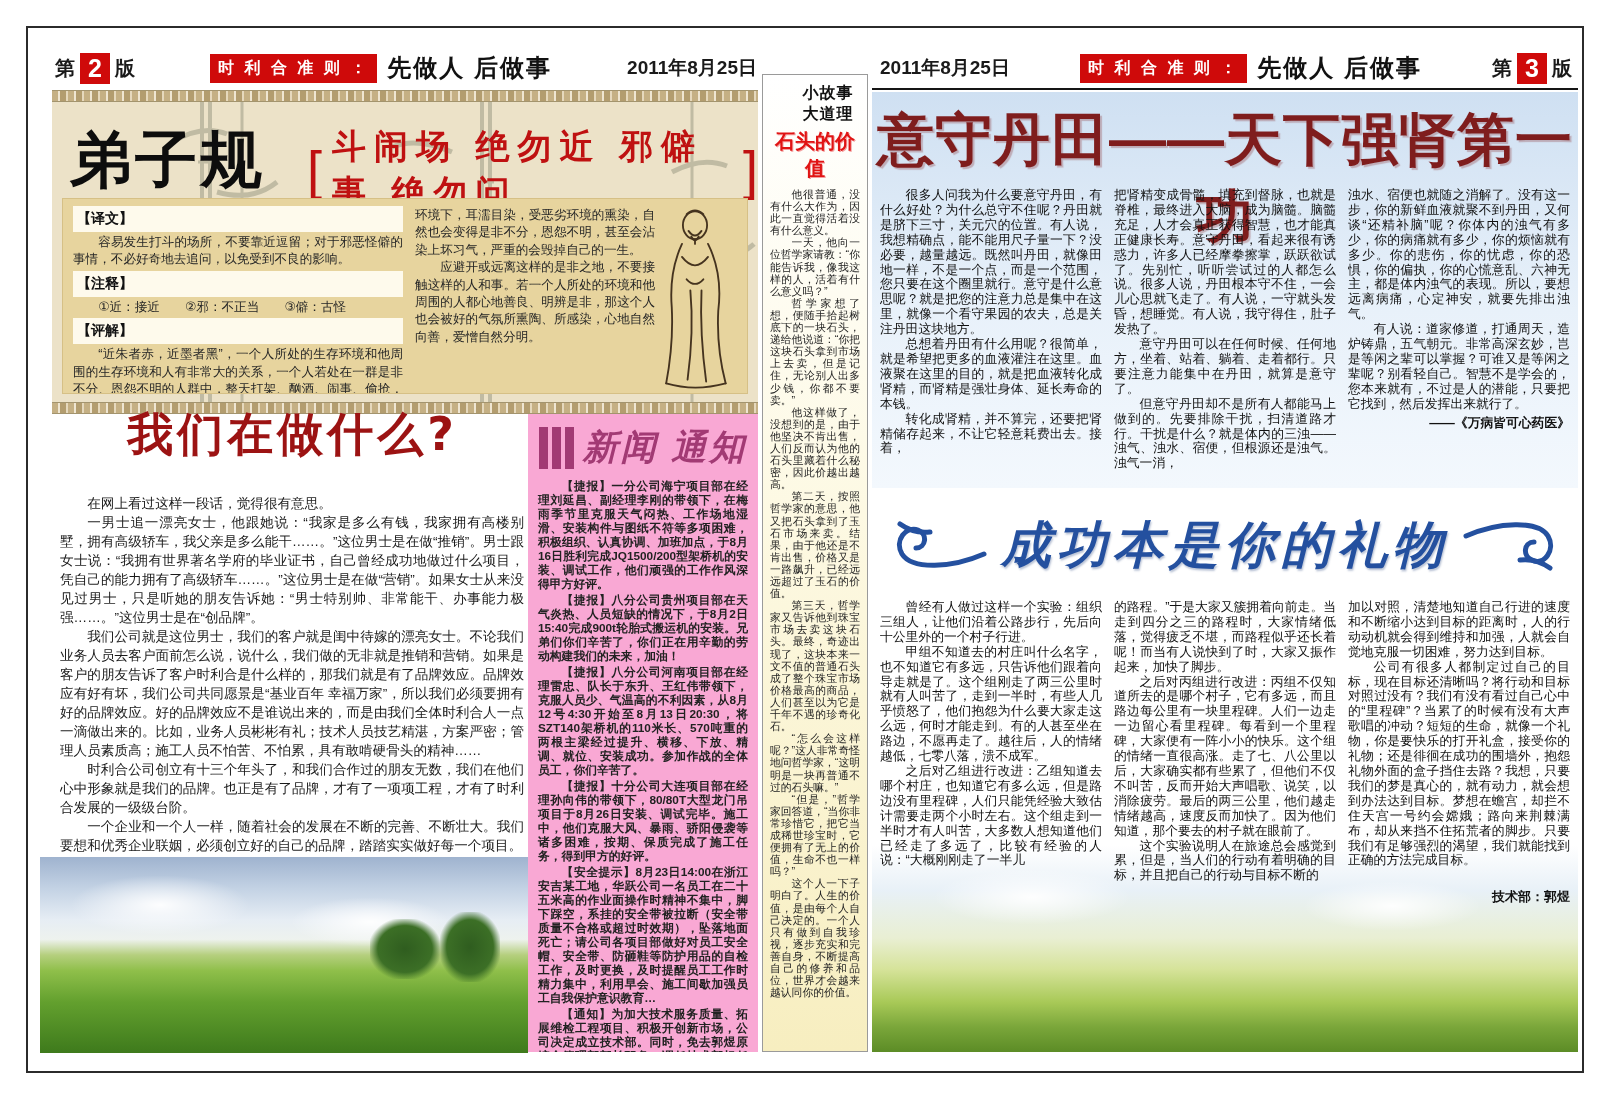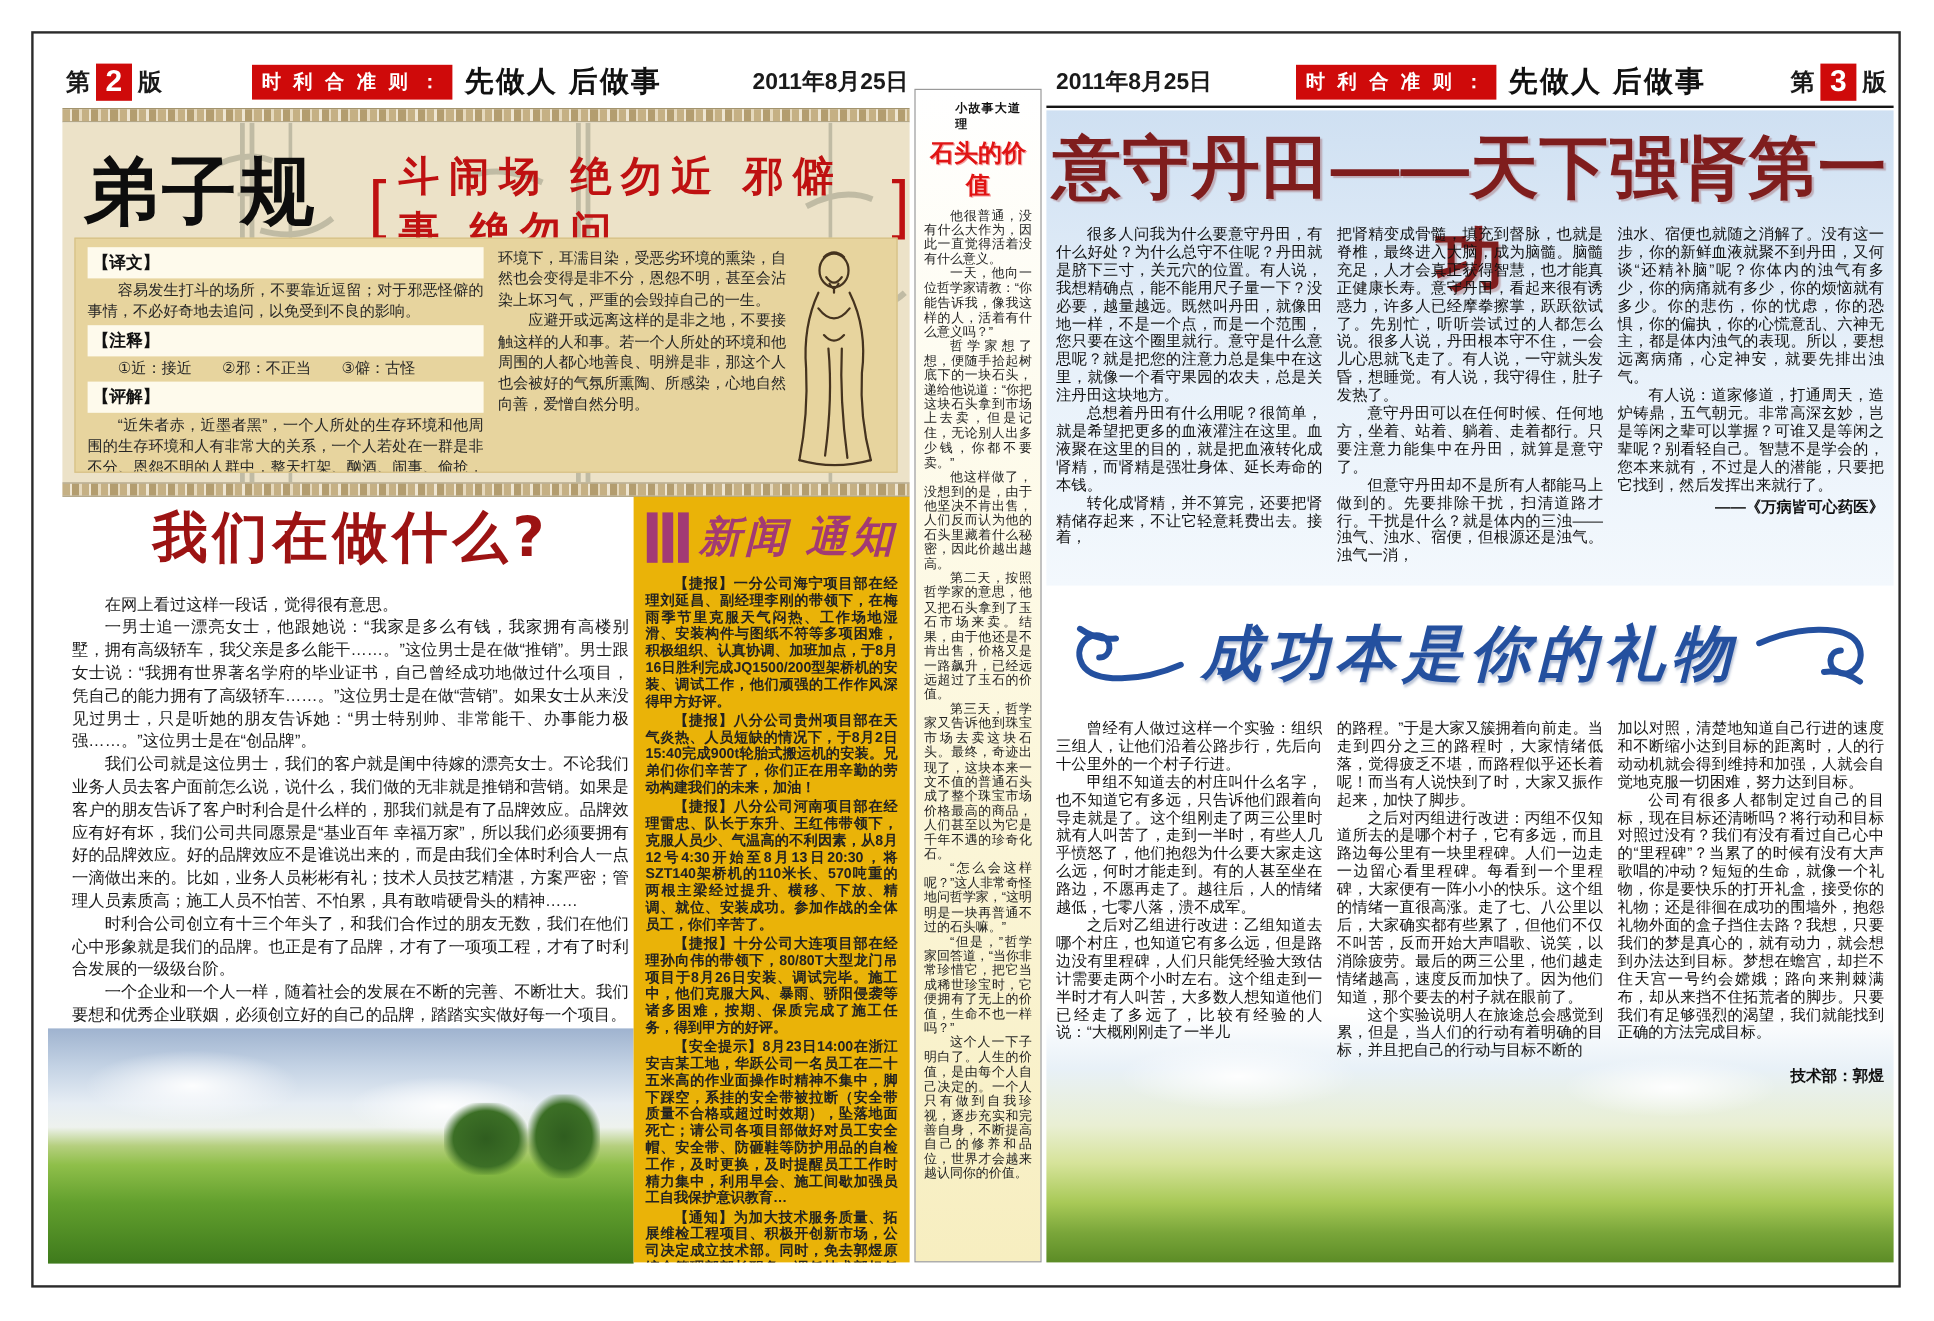--- a/index.html
+++ b/index.html
@@ -34,44 +34,44 @@
   .dz-bracket { font-size:54px; font-weight:400; color:#bf1111; line-height:1; }
   .dz-verse { font-size:34px; font-weight:800; letter-spacing:8px; margin:0 10px; }
   .dz-box { position:absolute; left:10px; top:96px; width:686px; height:196px; background:#e7d49e; border:1px solid #d6c086; overflow:hidden; }
   .dz-col1 { position:absolute; left:10px; top:5px; width:330px; }
   .dz-col2 { position:absolute; left:352px; top:8px; width:240px; }
   .sec-head { background:rgba(255,252,240,.95); font-weight:900; font-size:14px; padding:4px 4px; margin:2px 0; color:#111; }
   .sec-text { font-size:12.6px; line-height:17.4px; text-align:justify; text-indent:2em; color:#262626; margin:0; }
   .confucius { position:absolute; right:4px; top:4px; width:96px; height:186px; }
 
   
-  .a1-title { position:absolute; left:60px; top:417px; width:465px; text-align:center; font-size:46px; font-weight:900; color:#9c1313; letter-spacing:4px; font-family:"DejaVu Sans","Liberation Sans",sans-serif; }
+  .a1-title { position:absolute; left:60px; top:404px; width:465px; text-align:center; font-size:46px; font-weight:900; color:#9c1313; letter-spacing:4px; font-family:"DejaVu Sans","Liberation Sans",sans-serif; }
   .a1-body { position:absolute; left:60px; top:494px; width:464px; height:366px; font-size:13.6px; line-height:19px; text-align:justify; overflow:hidden; }
   .a1-body p { text-indent:2em; margin:0; }
 
   
   .photo-left { position:absolute; left:40px; top:857px; width:488px; height:196px; overflow:hidden;
     background:linear-gradient(180deg,#9fb3cf 0%,#c3d2e4 16%,#e6edf4 32%,#eef2ee 42%,#b5cf7e 50%,#8fbf4a 58%,#63a02e 74%,#3e7a1c 100%); }
   .cloud { position:absolute; background:radial-gradient(ellipse at center,rgba(255,255,255,.95) 0%,rgba(255,255,255,0) 70%); border-radius:50%; }
   .tree { position:absolute; background:radial-gradient(ellipse at center,#2f5d1f 0%,#3c6f26 55%,rgba(60,111,38,0) 75%); }
   .photo-right { position:absolute; left:872px; top:845px; width:706px; height:207px; overflow:hidden;
     background:linear-gradient(180deg,rgba(255,255,255,0) 0%,rgba(228,238,246,.85) 22%,#e9efd3 45%,#d6e39a 60%,#a8c957 76%,#7aa63a 88%,#5c8c26 100%); }
 
   
-  .news { position:absolute; left:528px; top:414px; width:230px; height:638px; background:#eab308; padding:10px 10px 8px; overflow:hidden; }
+  .news { position:absolute; left:528px; top:414px; width:230px; height:638px; background:#f9a8d4; padding:10px 10px 8px; overflow:hidden; }
   .news-title-row { display:flex; align-items:center; justify-content:center; gap:9px; margin-bottom:8px; }
   .bars { display:flex; gap:4px; }
   .bar { width:9px; height:42px; background:#a23a74; }
   .news-title { font-size:35px; font-weight:900; color:#a23a74; letter-spacing:3px; font-style:italic; }
   .news-item { font-size:11.8px; line-height:14px; text-align:justify; text-indent:2em; color:#222; margin:0 0 2px;font-weight:bold; }
 
   
   .story { position:absolute; left:762px; top:74px; width:106px; height:978px; border:1px solid #9a9a9a;
     background:linear-gradient(180deg,#ffffff 0%,#fdf9e3 45%,#f7eec0 100%); padding:8px 7px; overflow:hidden; }
-  .story-kicker { font-size:10px; font-weight:900; color:#111; letter-spacing:1px;margin-left:26px; }
+  .story-kicker { font-size:16px; font-weight:900; color:#111; text-align:center; letter-spacing:1px;margin-left:26px; }
   .story-title { font-size:20px; font-weight:900; color:#e01414; text-align:center; margin:3px 0 6px; text-shadow:1px 1px 0 #f4a0a0; }
   .story p { font-size:10.8px; line-height:12.1px; text-align:justify; text-indent:2em; color:#232323; margin:0; }
 
   
   .blue-panel { position:absolute; left:872px; top:92px; width:706px; height:396px;
     background:linear-gradient(180deg,#cfe0f2 0%,#e8f1fa 55%,#f3f8fd 100%); }
   .a2-title { position:absolute; left:872px; top:102px; width:706px; text-align:center; font-size:57px; font-weight:900; color:#7f1d1d; letter-spacing:1px; text-shadow:2px 2px 1px rgba(130,30,30,.28); }
   .col { position:absolute; width:222px; text-align:justify; overflow:hidden; color:#111; }
   .col p { text-indent:2em; margin:0; }
   .a2-col { top:188px; height:296px; font-size:12.8px; line-height:14.9px; }

